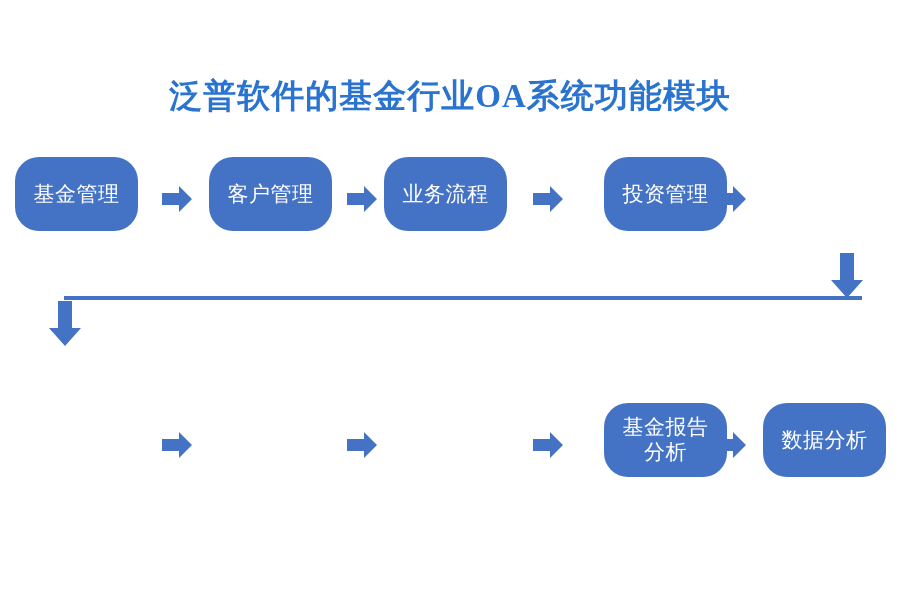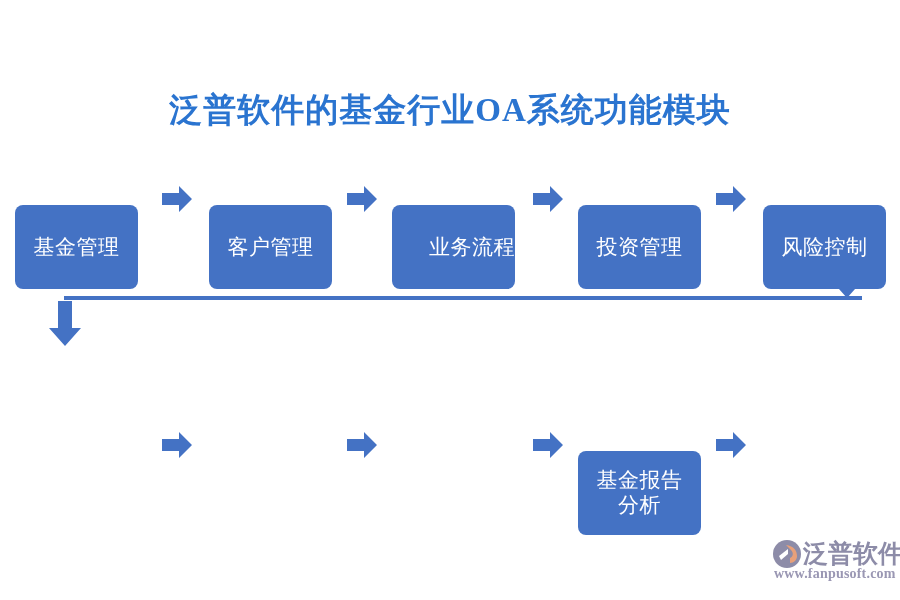--- a/index.html
+++ b/index.html
@@ -17,61 +17,60 @@
     position: relative;
     width: 900px;
     height: 600px;
     background: #ffffff;
   }
 
   
   .title {
     position: absolute;
     left: 0;
-    top: 88px;
+    top: 74px;
     width: 900px;
     text-align: center;
     font-family: "Liberation Serif", "DejaVu Serif", serif;
     font-size: 33px;
     font-weight: bold;
     letter-spacing: 1px;
     color: #2a74d0;
     white-space: nowrap;
   }
 
   
   .node {
     position: absolute;
     width: 123px;
-    height: 84px;
+    height: 74px;
     background: #4472c4;
-    border-radius: 8px;
+    border-radius: 24px;
     display: flex;
     align-items: center;
     justify-content: center;
     box-sizing: border-box;
-    margin-top: 48px;
   }
   .node-label {
     color: #ffffff;
     font-family: "Liberation Serif", "DejaVu Serif", serif;
     font-size: 21px;
     line-height: 1.18;
     text-align: center;
     white-space: pre-line;
     letter-spacing: 0.5px;
   }
 
   .row1 { top: 157px; }
   .row2 { top: 403px; }
 
   .col0 { left: 15px; }
   .col1 { left: 209px; justify-content: center; }
-  .col2 { left: 392px; justify-content: flex-end; }
-  .col3 { left: 578px; }
+  .col2 { left: 384px; }
+  .col3 { left: 604px; }
   .col4 { left: 763px; }
 
   
   .arrow-right {
     position: absolute;
     width: 34px;
     height: 34px;
   }
   .arrow-right svg { display: block; width: 34px; height: 34px; }
 
@@ -181,23 +180,20 @@
   <div class="node row1 col3">
     <span class="node-label">投资管理</span>
   </div>
 
   <div class="arrow-right ar-r1 ar-c3">
     <svg viewBox="0 0 34 34" xmlns="http://www.w3.org/2000/svg">
       <polygon points="2,11 19,11 19,4 32,17 19,30 19,23 2,23" fill="#4472c4"></polygon>
     </svg>
   </div>
 
-  <div class="node row1 col4">
-    <span class="node-label">风险控制</span>
-  </div>
 
   <div class="arrow-down ad-right">
     <svg viewBox="0 0 38 48" xmlns="http://www.w3.org/2000/svg">
       <polygon points="12,1 26,1 26,28 35,28 19,46 3,28 12,28" fill="#4472c4"></polygon>
     </svg>
   </div>
 
   <div class="conn-line"></div>
 
   <div class="arrow-down ad-left">
@@ -231,26 +227,18 @@
     <span class="node-label">基金报告
 分析</span>
   </div>
 
   <div class="arrow-right ar-r2 ar-c3">
     <svg viewBox="0 0 34 34" xmlns="http://www.w3.org/2000/svg">
       <polygon points="2,11 19,11 19,4 32,17 19,30 19,23 2,23" fill="#4472c4"></polygon>
     </svg>
   </div>
 
-
-  <div class="logo">
-    <span class="logo-mark">
-      <svg viewBox="0 0 30 30" xmlns="http://www.w3.org/2000/svg">
-        <path d="M15 1 A14 14 0 1 0 15 29 A14 14 0 1 0 15 1 Z" fill="#8d8ca8"></path>
-        <path d="M14 6 C22 7 25 12 25 17 C25 21 22 24 18 24 L18 19 C21 18 22 14 19 11 Z" fill="#e8a07a"></path>
-        <path d="M7 17 L16 10 L16 15 L9 21 Z" fill="#ffffff"></path>
-      </svg>
-    </span>
-    <span class="logo-name">泛普软件</span>
-    <span class="logo-url">www.fanpusoft.com</span>
-  </div>
+  <div class="node row2 col4">
+    <span class="node-label">数据分析</span>
+  </div>
+
 
 </div>
 
 </body></html>

